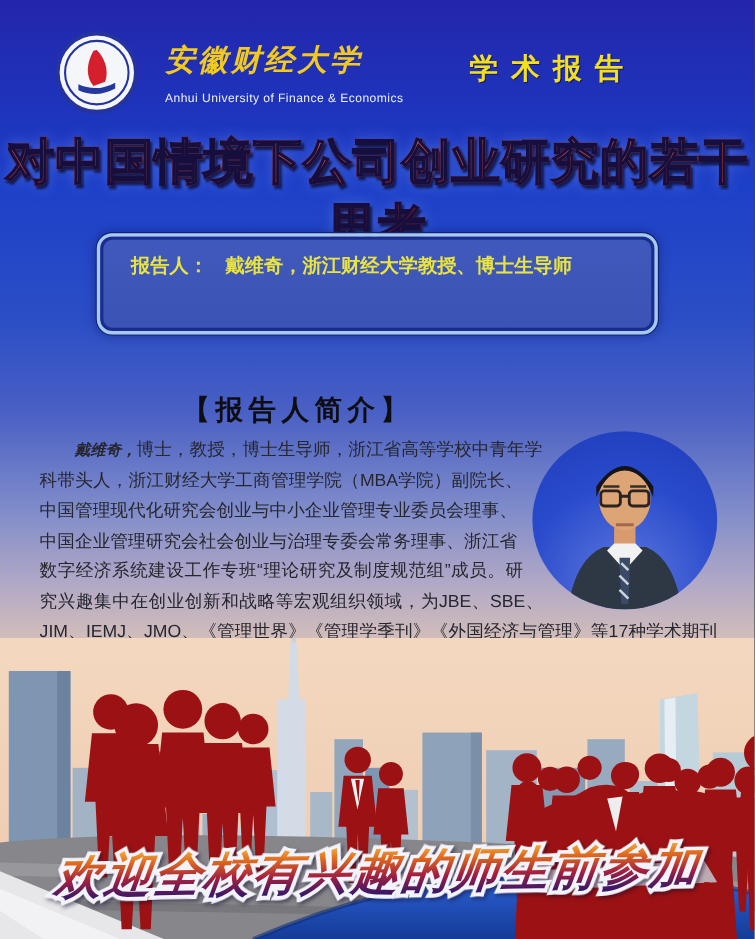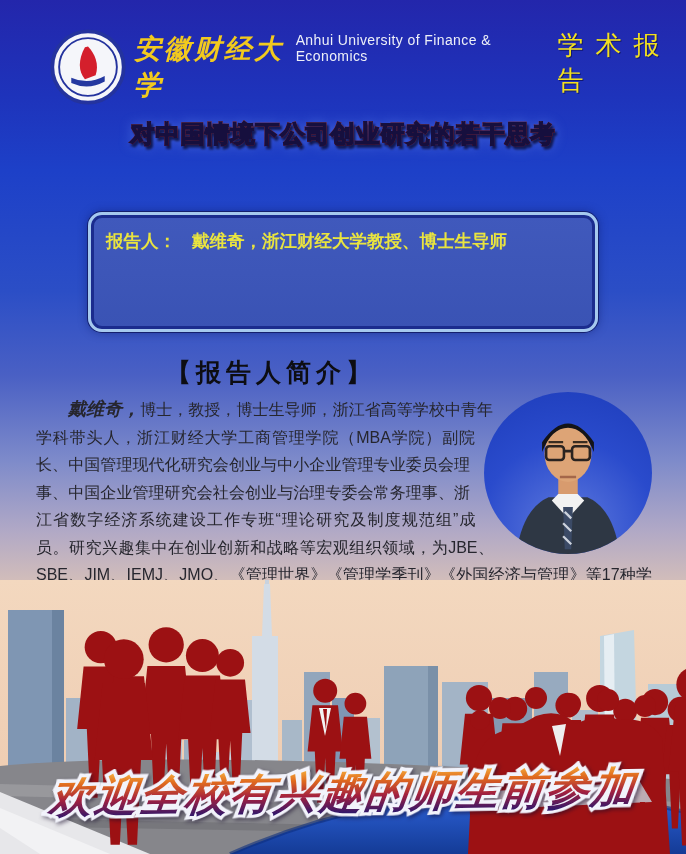--- a/index.html
+++ b/index.html
@@ -7,51 +7,51 @@
     position:relative;width:686px;height:854px;overflow:hidden;
     font-family:"Liberation Sans","DejaVu Sans",sans-serif;
     background:linear-gradient(180deg,
       #2326ab 0%, #1e33bb 11%, #1d40c8 20%, #2b4ec6 34%,
       #4a60c4 44%, #7e8bca 54%, #b0a8c6 62%, #ddc4b6 70%,
       #f2d7c0 78%, #efd0b6 100%);
   }
   
   .hdr{position:absolute;top:28px;left:50px;display:flex;align-items:center;}
   .logo{width:76px;height:76px;flex:0 0 auto;}
-  .brand{margin-left:8px;display:flex;gap:10px;}
+  .brand{margin-left:24px;display:flex;flex-direction:column;gap:10px;}
   .uni-cn{font-size:27px;font-weight:bold;color:#f2ca1e;letter-spacing:3px;
           font-family:"DejaVu Serif","Liberation Serif",serif;font-style:italic;}
-  .uni-en{font-size:14px;color:#eef0f8;letter-spacing:.4px;margin-top:1px;}
-  .badge{margin-left:33px;font-size:26px;font-weight:normal;color:#f2e020;
+  .uni-en{font-size:11px;color:#eef0f8;letter-spacing:.4px;margin-top:1px;}
+  .badge{margin-left:60px;font-size:26px;font-weight:bold;color:#f2e020;
          letter-spacing:12px;align-self:center;padding-bottom:8px;
          text-shadow:1px 1px 0 rgba(10,10,60,.6);}
   
   .title{position:absolute;top:118px;left:0;right:0;margin:0;text-align:center;
-    font-size:24px;font-weight:900;letter-spacing:1px;
+    font-size:44px;font-weight:900;letter-spacing:1px;
     background:linear-gradient(180deg,#e8573a 10%,#b8261a 55%,#7c0f0c 95%);
     -webkit-background-clip:text;background-clip:text;color:transparent;
     -webkit-text-stroke:1.5px #160f3e;
     filter:drop-shadow(2px 3px 1px rgba(10,8,40,.75)) drop-shadow(0 0 6px rgba(120,160,255,.35));}
   
-  .info{position:absolute;top:212px;left:88px;width:510px;height:120px;box-sizing:border-box;
+  .info{position:absolute;top:212px;left:88px;width:510px;height:92px;box-sizing:border-box;
     background:linear-gradient(180deg,#4059bc,#3a53b4);
     border:3px solid #a6c9ee;border-radius:14px;
     box-shadow:inset 0 0 0 3px #1b2c8e,0 0 0 1px #15206e,0 0 10px rgba(10,20,90,.5);
-    padding:13px 10px 0 15px;}
+    padding:13px 10px 0 28px;}
   .irow{line-height:27.5px;font-size:17.5px;color:#e9e43f;white-space:pre;}
   .ilabel{font-weight:bold;display:inline-block;min-width:86px;}
   .ivalue{font-weight:bold;}
   
   .bio-h{position:absolute;top:356px;left:166px;margin:0;font-size:25px;font-weight:900;
     color:#0d0d12;letter-spacing:5px;
     font-family:"DejaVu Serif","Liberation Serif",serif;text-align:center;}
   .bio{position:absolute;top:396px;left:36px;width:616px;font-size:16px;line-height:27.5px;
     color:#26262e;text-align:justify;}
   .bio p{margin:0;text-indent:32px;}
-  .bio-name{font-weight:bold;font-style:italic;font-size:18px;
+  .bio-name{font-weight:bold;font-style:italic;font-size:14px;
     font-family:Liberation Sans, sans-serif;}
   .photo{float:right;width:168px;height:162px;margin:-4px 0 6px 14px;border-radius:50%;
     overflow:hidden;shape-outside:ellipse(50% 50% at 50% 50%);
     background:radial-gradient(circle at 50% 85%,#5f7ade 0%,#2a4bcc 55%,#1d3cba 100%);}
   .photo svg{display:block;width:100%;height:100%;}
   
   .city{position:absolute;left:0;bottom:0;width:686px;height:274px;}
   
   .welcome{position:absolute;left:0;right:0;bottom:26px;text-align:center;height:64px;}
   .welcome .layer{position:absolute;left:0;right:0;top:0;

